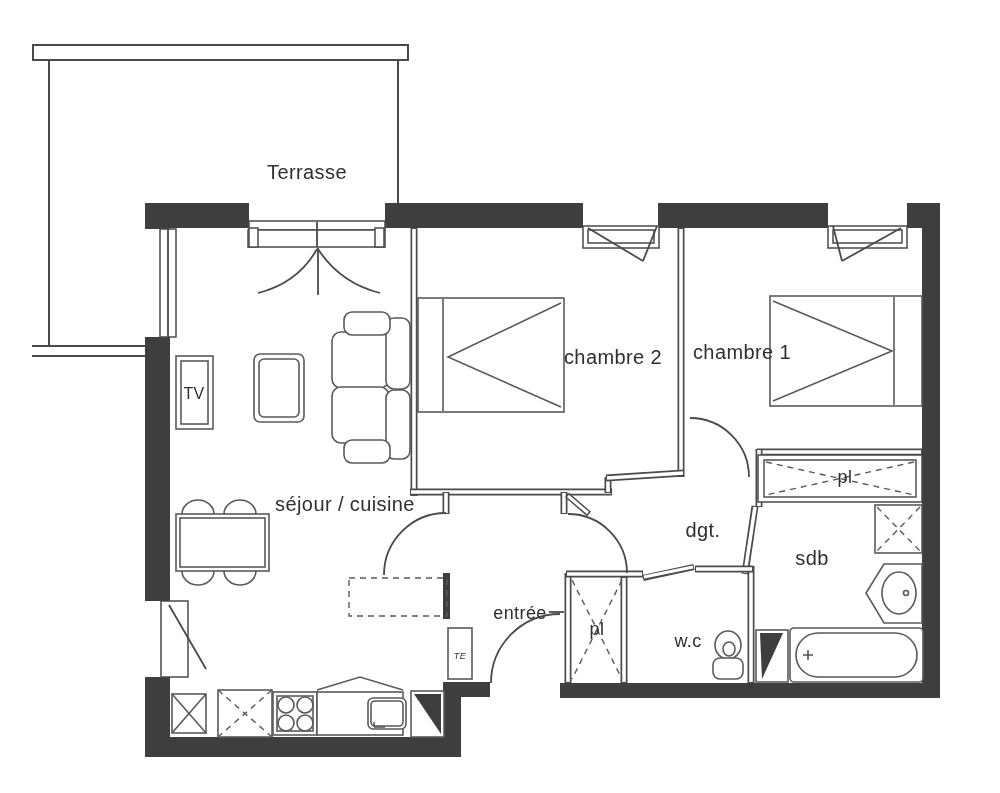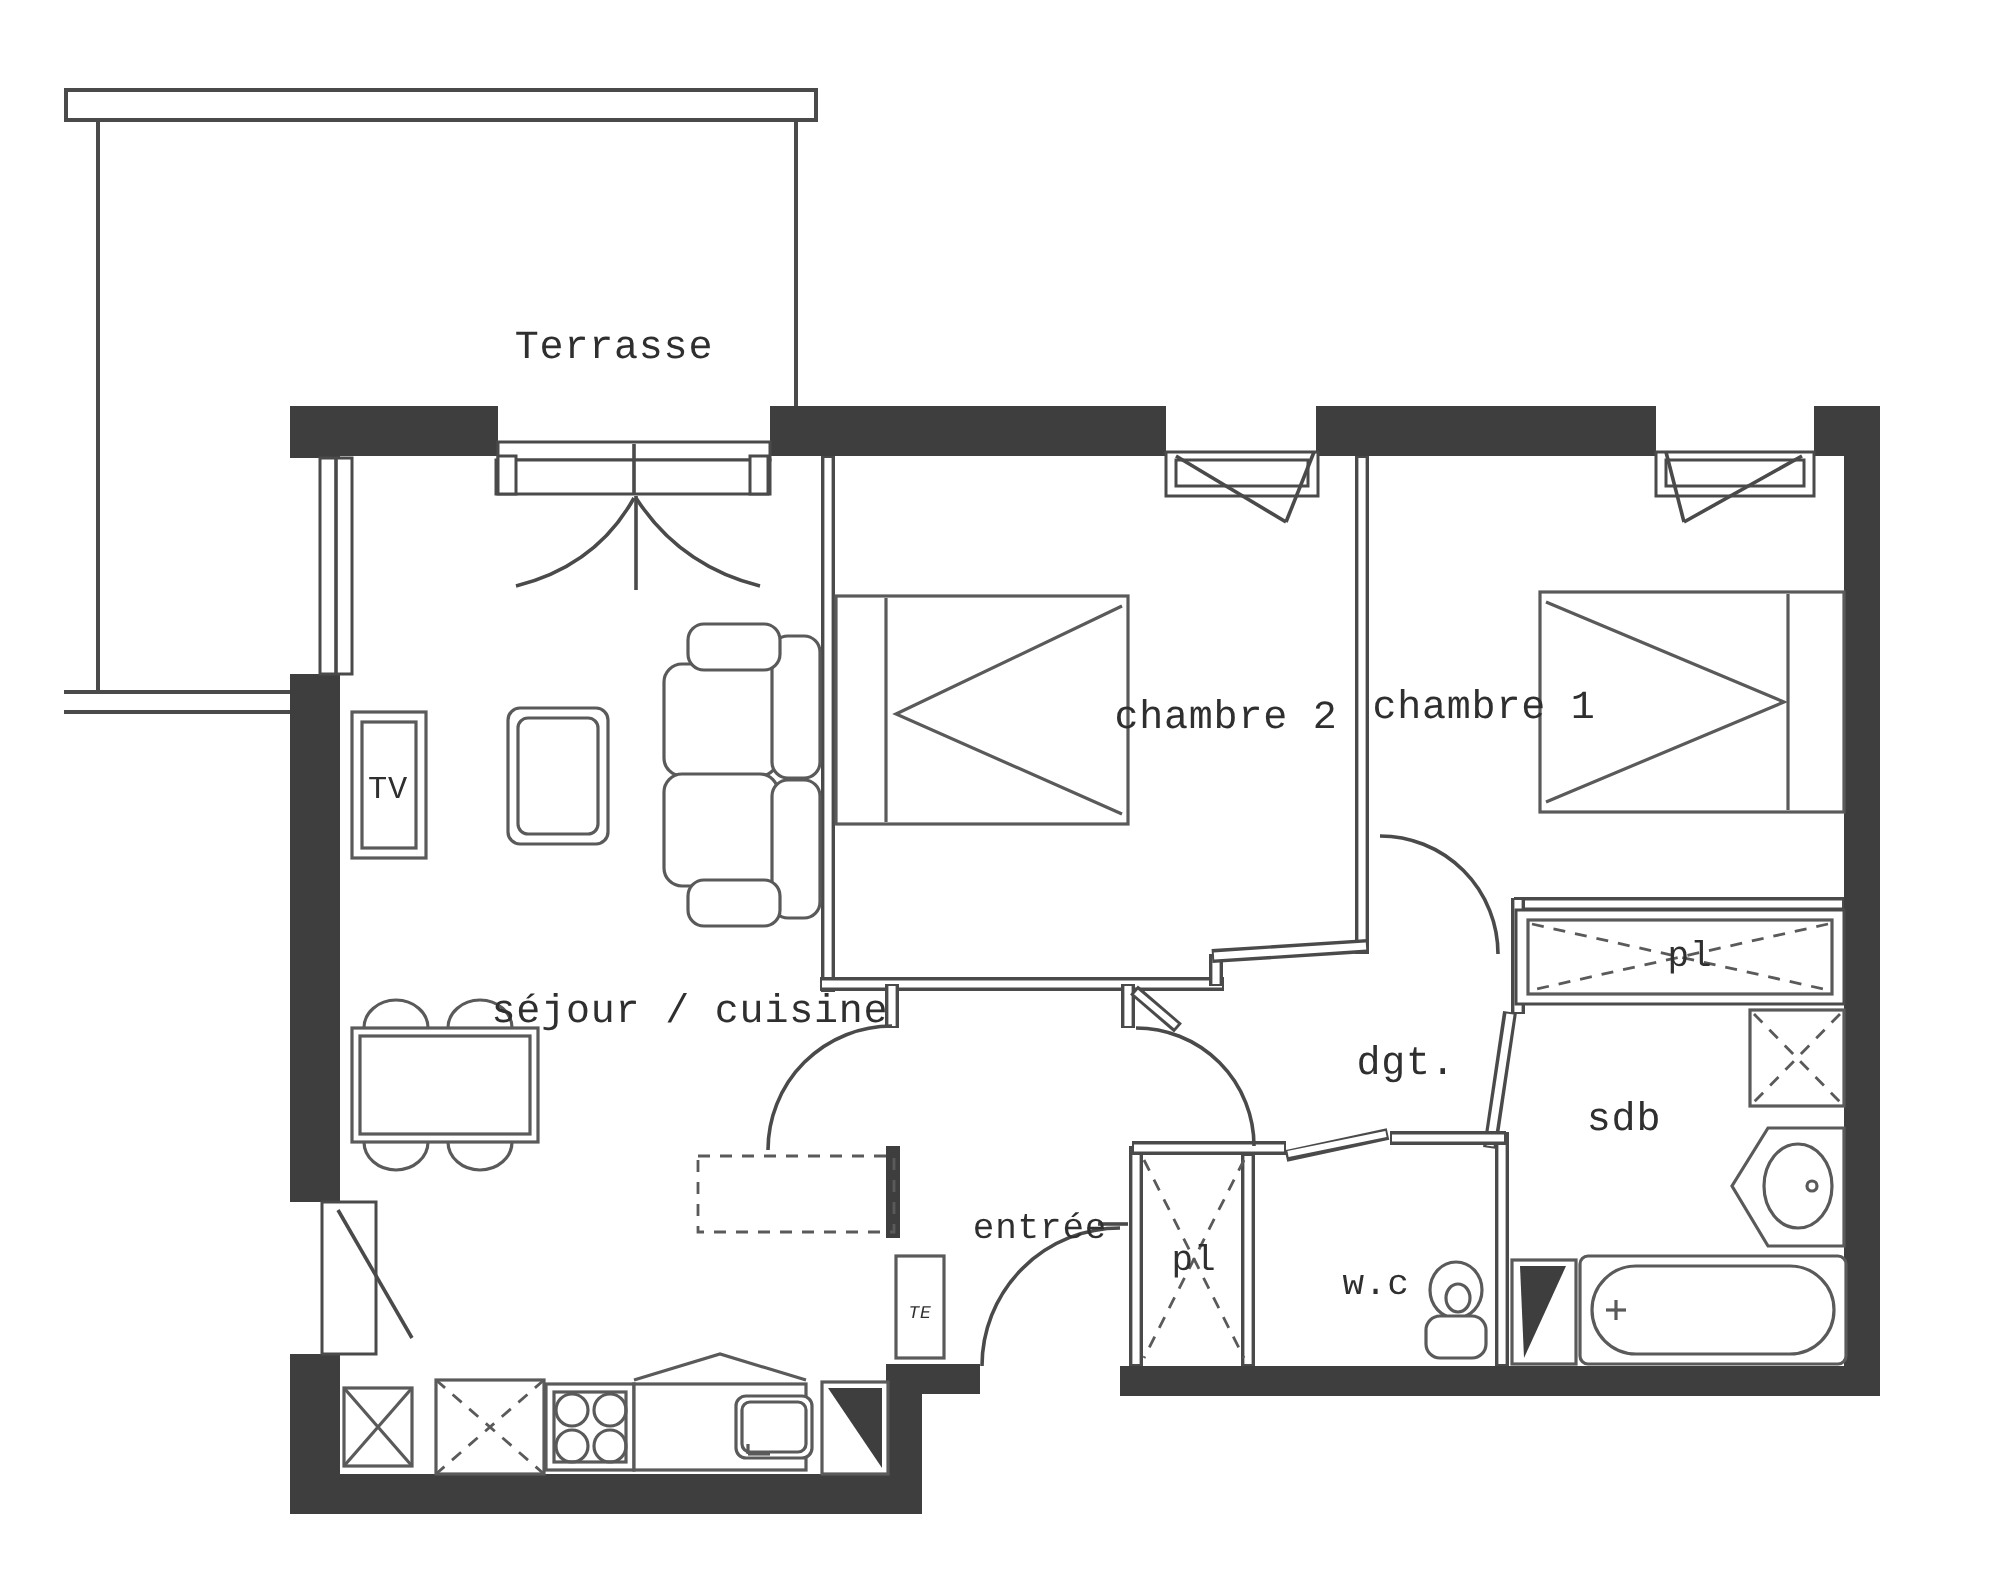--- a/index.html
+++ b/index.html
@@ -1,17 +1,17 @@
 <!DOCTYPE html>
 <html><head>
 <meta charset="utf-8">
 <style>
   html,body{margin:0;padding:0;background:#ffffff;}
   .stage{position:relative;width:1000px;height:793px;background:#ffffff;overflow:hidden;
-         font-family:Liberation Mono, monospace;}
+         font-family:Liberation Sans, sans-serif;}
   svg{display:block}
   .ext{stroke:none}
   .tl{stroke:#4a4a4a;stroke-width:2;fill:none}
   .iw{stroke:#4a4a4a;stroke-width:7;fill:none}
   .iwc{stroke:#ffffff;stroke-width:3.6;fill:none}
   .ln{stroke:#4a4a4a;stroke-width:1.8;fill:none}
   .fr{stroke:#4a4a4a;stroke-width:1.5;fill:#ffffff}
   .fu{stroke:#5a5a5a;stroke-width:1.6;fill:#ffffff}
   .fo{stroke:#5a5a5a;stroke-width:1.6;fill:none}
   .fud{stroke:#5a5a5a;stroke-width:1.4;fill:none;stroke-dasharray:6 5}

